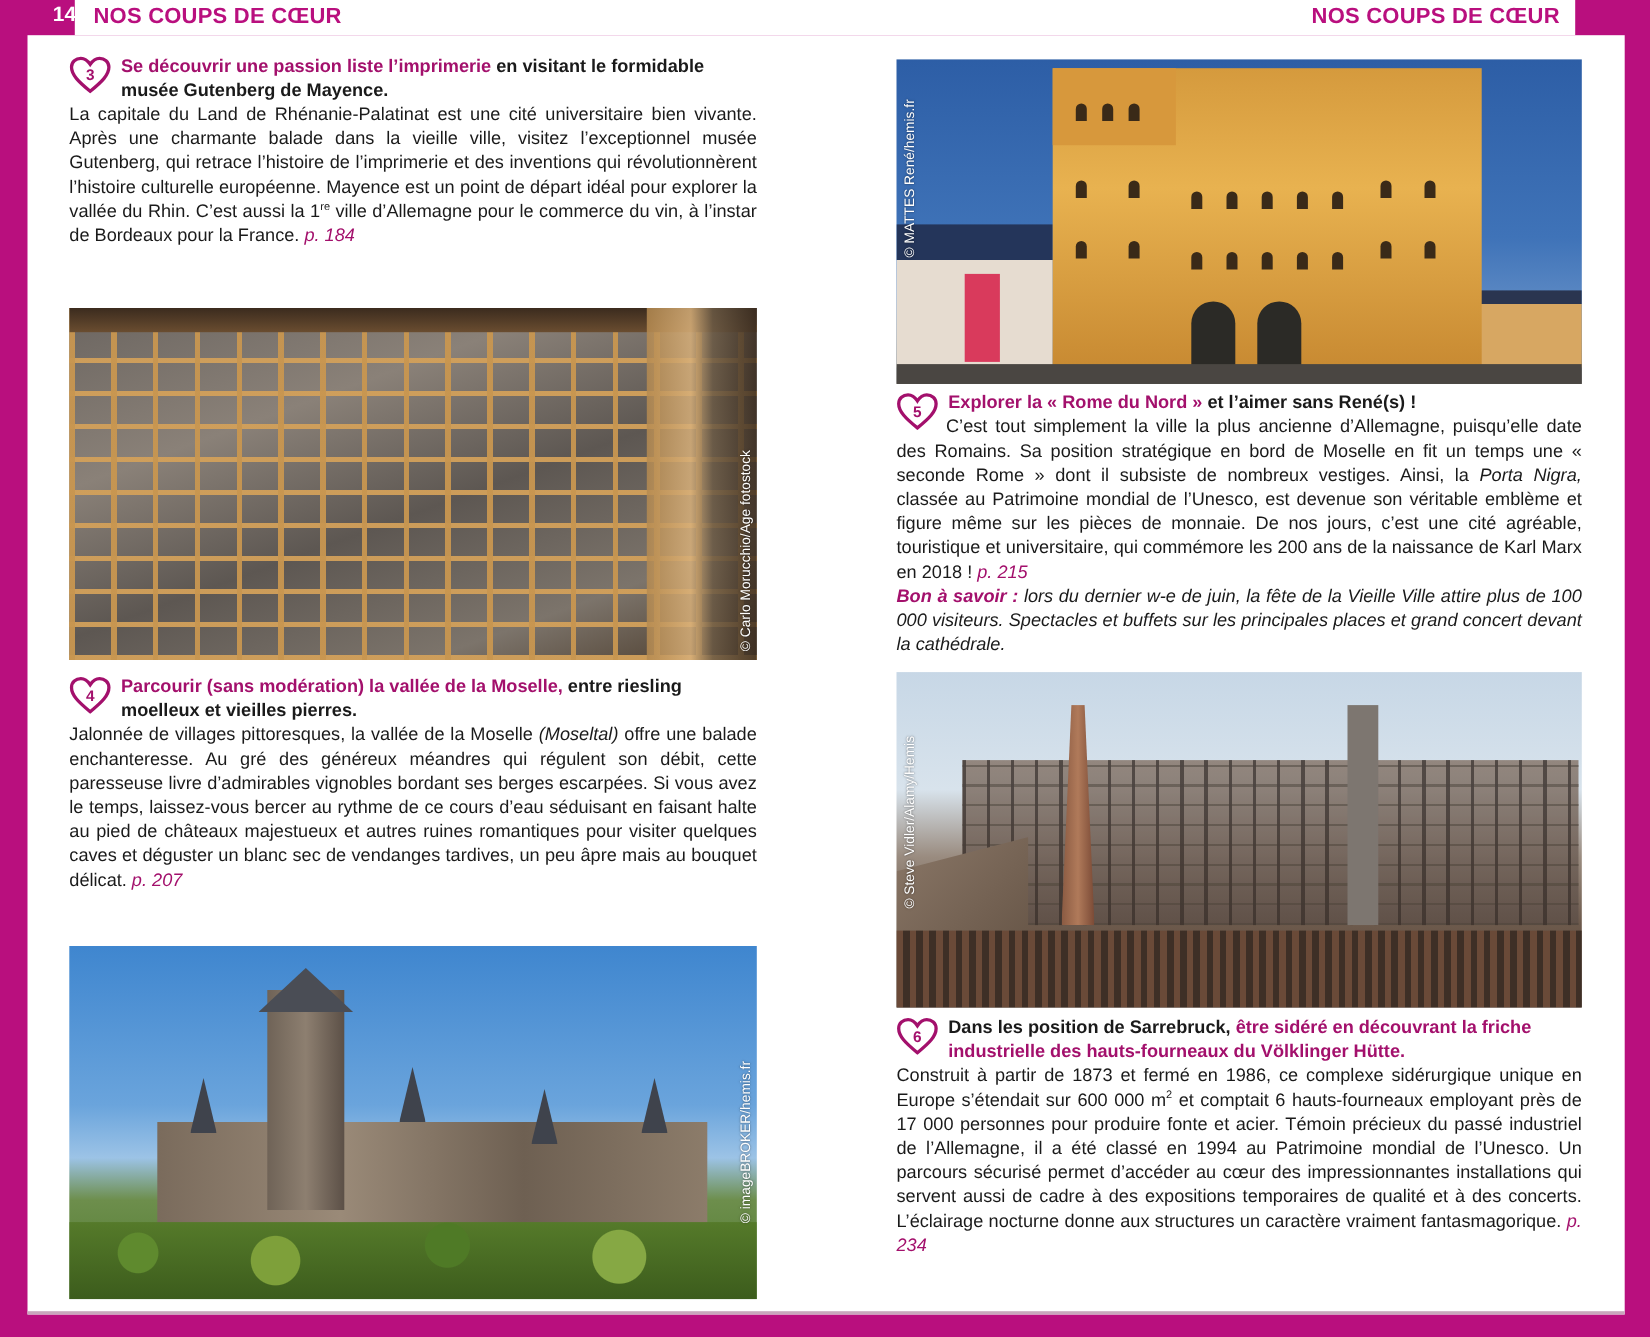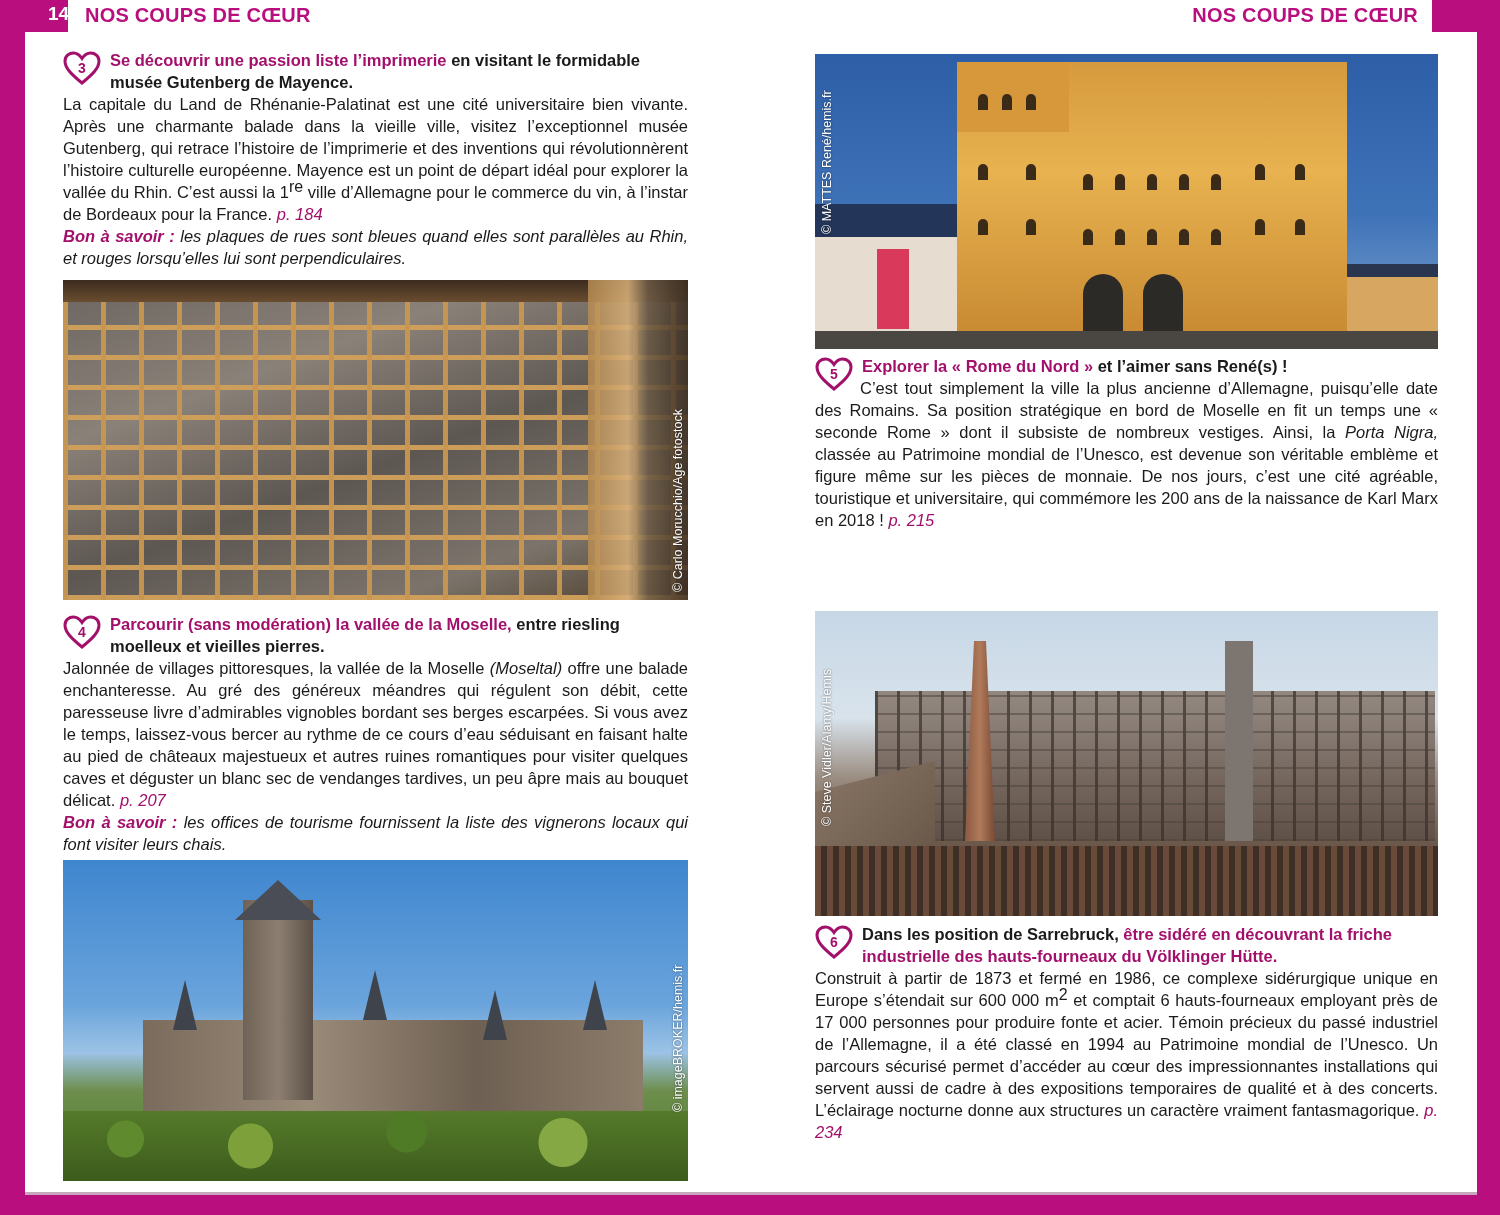--- a/index.html
+++ b/index.html
@@ -26,21 +26,21 @@
   .block p { text-align: justify; }
   .title { font-weight: bold; font-size: 16.5px; line-height: 22px; padding-left: 47px; position: relative; }
   .title .hl { color: #a3106c; }
   .pink { color: #a3106c; }
   .ref { color: #a3106c; font-style: italic; }
   .tip-label { color: #a3106c; font-style: italic; font-weight: bold; }
   .tip { font-style: italic; }
   .heart { position: absolute; left: 0; top: 2px; width: 38px; height: 34px; }
   .heart svg { width: 38px; height: 34px; }
   .heart-num { position: absolute; left: 0; top: 6px; width: 38px; text-align: center; font-size: 14px; color: #a3106c; font-weight: bold; }
-  sup { font-size: 16px; vertical-align: super; line-height: 0; }
+  sup { font-size: 10px; vertical-align: super; line-height: 0; }
 
   
   .photo { position: absolute; overflow: hidden; }
   .credit { position: absolute; color: #fff; font-size: 12.5px; white-space: nowrap; transform-origin: left top; transform: rotate(-90deg); text-shadow: 0 0 2px rgba(0,0,0,0.6); }
 
   #photo-typecase { left: 63px; top: 280px; width: 625px; height: 320px;
     background:
       repeating-linear-gradient(90deg, rgba(200,150,80,0.95) 0 5px, transparent 5px 38px),
       repeating-linear-gradient(0deg, rgba(210,160,90,0.95) 0 5px, transparent 5px 30px),
       linear-gradient(160deg, #6b6560 0%, #8a8178 30%, #5d5752 55%, #7c746b 80%, #4a3a2a 100%);
@@ -95,41 +95,39 @@
   <div class="title">
     <span class="heart">
       <svg viewBox="0 0 38 34">
           <path d="M19 32 C8 23 2 17 2 10 C2 5 6 2 10.5 2 C14.5 2 17 4.5 19 7.5 C21 4.5 23.5 2 27.5 2 C32 2 36 5 36 10 C36 17 30 23 19 32 Z" fill="none" stroke="#a3106c" stroke-width="3"></path>
         </svg>
       <span class="heart-num">3</span>
     </span>
     <span class="hl">Se découvrir une passion liste l’imprimerie</span><span> en visitant le formidable musée Gutenberg de Mayence.</span>
   </div>
   <p><span>La capitale du Land de Rhénanie-Palatinat est une cité universitaire bien vivante. Après une charmante balade dans la vieille ville, visitez l’exceptionnel musée Gutenberg, qui retrace l’histoire de l’imprimerie et des inventions qui révolutionnèrent l’histoire culturelle européenne. Mayence est un point de départ idéal pour explorer la vallée du Rhin. C’est aussi la 1</span><sup>re</sup><span> ville d’Allemagne pour le commerce du vin, à l’instar de Bordeaux pour la France.</span> <span class="ref">p. 184</span></p>
-  <p class="tip"><span class="tip-label">Bon à savoir :</span><span> les plaques de rues sont bleues quand elles sont parallèles au Rhin, et rouges lorsqu’elles lui sont perpendiculaires.</span></p>
 </div>
 
 <div class="photo" id="photo-typecase" title="Casse d’imprimerie avec caractères en plomb">
   <div class="tray-top"></div>
   <div class="tray-right"></div>
   <span class="credit" style="left:608px; top:312px;">© Carlo Morucchio/Age fotostock</span>
 </div>
 
 <div class="block" style="left:63px; top:613px; width:625px;">
   <div class="title">
     <span class="heart">
       <svg viewBox="0 0 38 34">
           <path d="M19 32 C8 23 2 17 2 10 C2 5 6 2 10.5 2 C14.5 2 17 4.5 19 7.5 C21 4.5 23.5 2 27.5 2 C32 2 36 5 36 10 C36 17 30 23 19 32 Z" fill="none" stroke="#a3106c" stroke-width="3"></path>
         </svg>
       <span class="heart-num">4</span>
     </span>
     <span class="hl">Parcourir (sans modération) la vallée de la Moselle,</span><span> entre riesling moelleux et vieilles pierres.</span>
   </div>
   <p><span>Jalonnée de villages pittoresques, la vallée de la Moselle </span><i>(Moseltal)</i><span> offre une balade enchanteresse. Au gré des généreux méandres qui régulent son débit, cette paresseuse livre d’admirables vignobles bordant ses berges escarpées. Si vous avez le temps, laissez-vous bercer au rythme de ce cours d’eau séduisant en faisant halte au pied de châteaux majestueux et autres ruines romantiques pour visiter quelques caves et déguster un blanc sec de vendanges tardives, un peu âpre mais au bouquet délicat.</span> <span class="ref">p. 207</span></p>
-  <p class="tip"><span class="tip-label">Bon à savoir :</span><span> les offices de tourisme fournissent la liste des vignerons locaux qui font visiter leurs chais.</span></p>
 </div>
 
 <div class="photo" id="photo-castle" title="Château de Cochem dans la vallée de la Moselle">
   <div class="walls"></div>
   <div class="keep"></div>
   <div class="keep-roof"></div>
   <div class="roof" style="left:110px; top:120px;"></div>
   <div class="roof" style="left:300px; top:110px;"></div>
   <div class="roof" style="left:420px; top:130px;"></div>
   <div class="roof" style="left:520px; top:120px;"></div>
@@ -174,20 +172,21 @@
   <div class="title">
     <span class="heart">
       <svg viewBox="0 0 38 34">
           <path d="M19 32 C8 23 2 17 2 10 C2 5 6 2 10.5 2 C14.5 2 17 4.5 19 7.5 C21 4.5 23.5 2 27.5 2 C32 2 36 5 36 10 C36 17 30 23 19 32 Z" fill="none" stroke="#a3106c" stroke-width="3"></path>
         </svg>
       <span class="heart-num">5</span>
     </span>
     <span class="hl">Explorer la « Rome du Nord »</span><span> et l’aimer sans René(s) !</span>
   </div>
   <p style="text-indent:45px;"><span>C’est tout simplement la ville la plus ancienne d’Allemagne, puisqu’elle date des Romains. Sa position stratégique en bord de Moselle en fit un temps une « seconde Rome » dont il subsiste de nombreux vestiges. Ainsi, la </span><i>Porta Nigra,</i><span> classée au Patrimoine mondial de l’Unesco, est devenue son véritable emblème et figure même sur les pièces de monnaie. De nos jours, c’est une cité agréable, touristique et universitaire, qui commémore les 200 ans de la naissance de Karl Marx en 2018 !</span> <span class="ref">p. 215</span></p>
+  <p class="tip"><span class="tip-label">Bon à savoir :</span><span> lors du dernier w-e de juin, la fête de la Vieille Ville attire plus de 100 000 visiteurs. Spectacles et buffets sur les principales places et grand concert devant la cathédrale.</span></p>
 </div>
 
 <div class="photo" id="photo-steel" title="Hauts-fourneaux du Völklinger Hütte">
   <div class="struct"></div>
   <div class="chimney"></div>
   <div class="tower"></div>
   <div class="heap"></div>
   <div class="base"></div>
   <span class="credit" style="left:5px; top:215px;">© Steve Vidler/Alamy/Hemis</span>
 </div>

